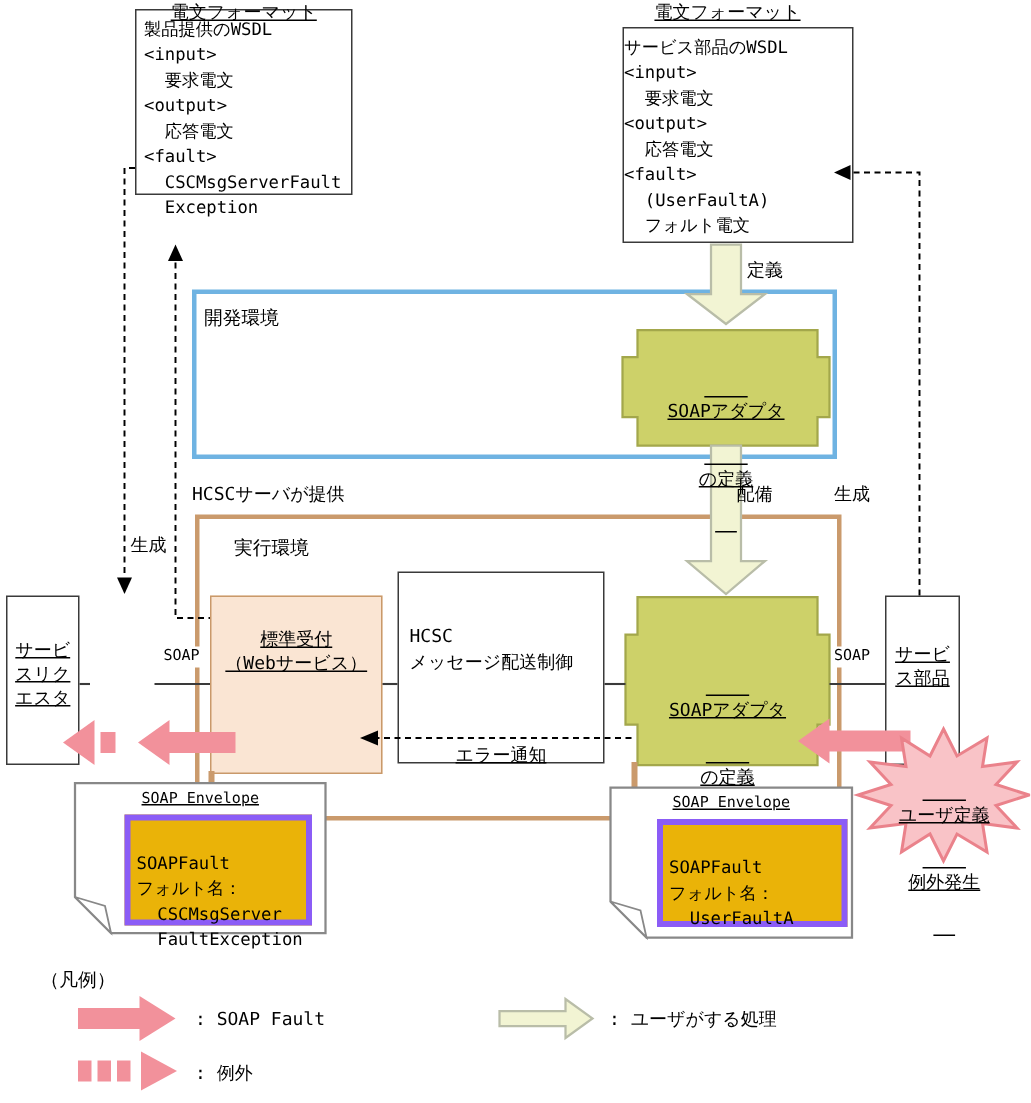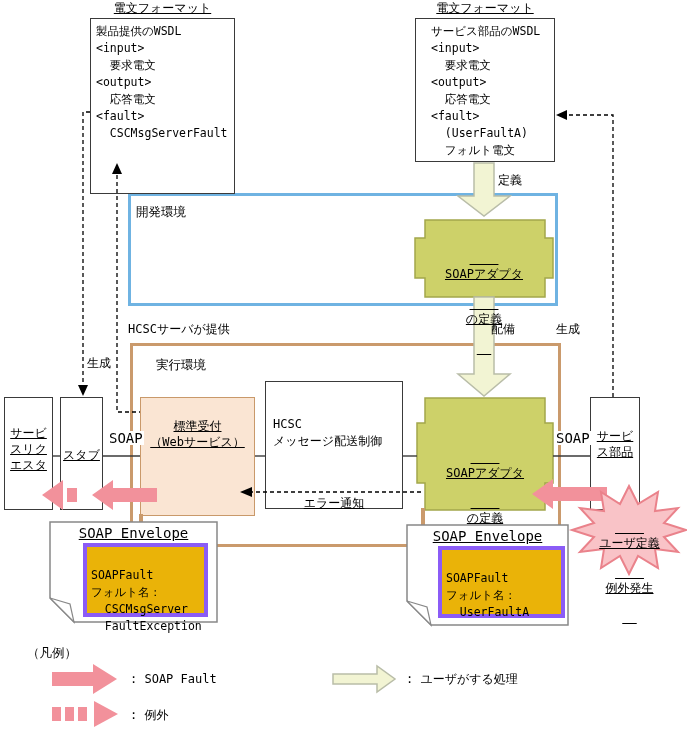--- a/index.html
+++ b/index.html
@@ -9,64 +9,62 @@
   .frame-dev{border:3px solid #6fb3e2;}
   .frame-run{border:3px solid #ca9a6c;}
   .comp{position:absolute;z-index:2;box-sizing:border-box;}
   .box-plain{border:1.5px solid #3a3a3a;background:#fff;}
   .box-peach{border:1.5px solid #c9996a;background:#fae5d3;}
   svg.layer{position:absolute;left:0;top:0;z-index:3;}
   .lbl{position:absolute;z-index:4;font-size:12px;line-height:14px;white-space:pre;}
   .lbl-bg{background:#fff;padding:0 1px;}
   .mono-lines div{font-size:11.5px;line-height:17px;white-space:pre;}
   .center{text-align:center;text-decoration:underline;}
-  .t115{font-size:14px;}
+  .t115{font-size:10px;}
   .t125{font-size:12.5px;text-align:right;}
   .lh16 div{line-height:16px;font-size:12px;white-space:pre;}
   .lh17 div{line-height:17px;font-size:12px;white-space:pre;}
   .peach-inner{position:absolute;z-index:4;background:#eab308;border:4px solid #8b5cf6;box-sizing:border-box;padding:20px 4px;}
 </style>
 </head>
 <body>
 
 <div id="canvas">
 
   <div class="env-frame frame-dev" style="left:128px;top:193px;width:424px;height:107px;"></div>
   <div class="env-frame frame-run" style="left:130px;top:343px;width:425px;height:198px;"></div>
 
-  <div class="comp box-plain mono-lines" style="left:90px;top:18px;width:145px;height:176px;padding:4px 0 0 5px;">
+  <div class="comp box-plain mono-lines" style="left:90px;top:6px;width:145px;height:124px;padding:4px 0 0 5px;">
     <div>製品提供のWSDL</div>
     <div>&lt;input&gt;</div>
     <div>  要求電文</div>
     <div>&lt;output&gt;</div>
     <div>  応答電文</div>
     <div>&lt;fault&gt;</div>
     <div>  CSCMsgServerFault</div>
+    <div>  Exception</div>
   </div>
   <div class="lbl center" style="left:90px;top:1px;width:145px;">電文フォーマット</div>
 
-  <div class="comp box-plain mono-lines" style="left:415px;top:18px;width:140px;height:144px;padding:4px 0 0 15px;">
+  <div class="comp box-plain mono-lines" style="left:415px;top:18px;width:154px;height:144px;padding:4px 0 0 0;">
     <div>サービス部品のWSDL</div>
     <div>&lt;input&gt;</div>
     <div>  要求電文</div>
     <div>&lt;output&gt;</div>
     <div>  応答電文</div>
     <div>&lt;fault&gt;</div>
     <div>  (UserFaultA)</div>
     <div>  フォルト電文</div>
   </div>
   <div class="lbl center" style="left:415px;top:1px;width:140px;">電文フォーマット</div>
 
   <div class="comp box-plain lh16 center" style="left:4px;top:397px;width:49px;height:113px;padding-top:27px;">
     <div>サービ</div>
     <div>スリク</div>
     <div>エスタ</div>
-  </div>
-  <div class="comp box-plain lh16 center" style="left:60px;top:397px;width:43px;height:113px;padding-top:49px;">
-    <div>スタブ</div>
   </div>
   <div class="comp box-peach lh16 center" style="left:140px;top:397px;width:115px;height:119px;padding-top:20px;">
     <div>標準受付</div>
     <div>（Webサービス）</div>
   </div>
   <div class="comp box-plain lh17" style="left:265px;top:381px;width:138px;height:128px;padding:34px 0 0 7px;">
     <div>HCSC</div>
     <div>メッセージ配送制御</div>
   </div>
   <div class="comp box-plain lh16 center" style="left:590px;top:397px;width:50px;height:113px;padding-top:30px;">

